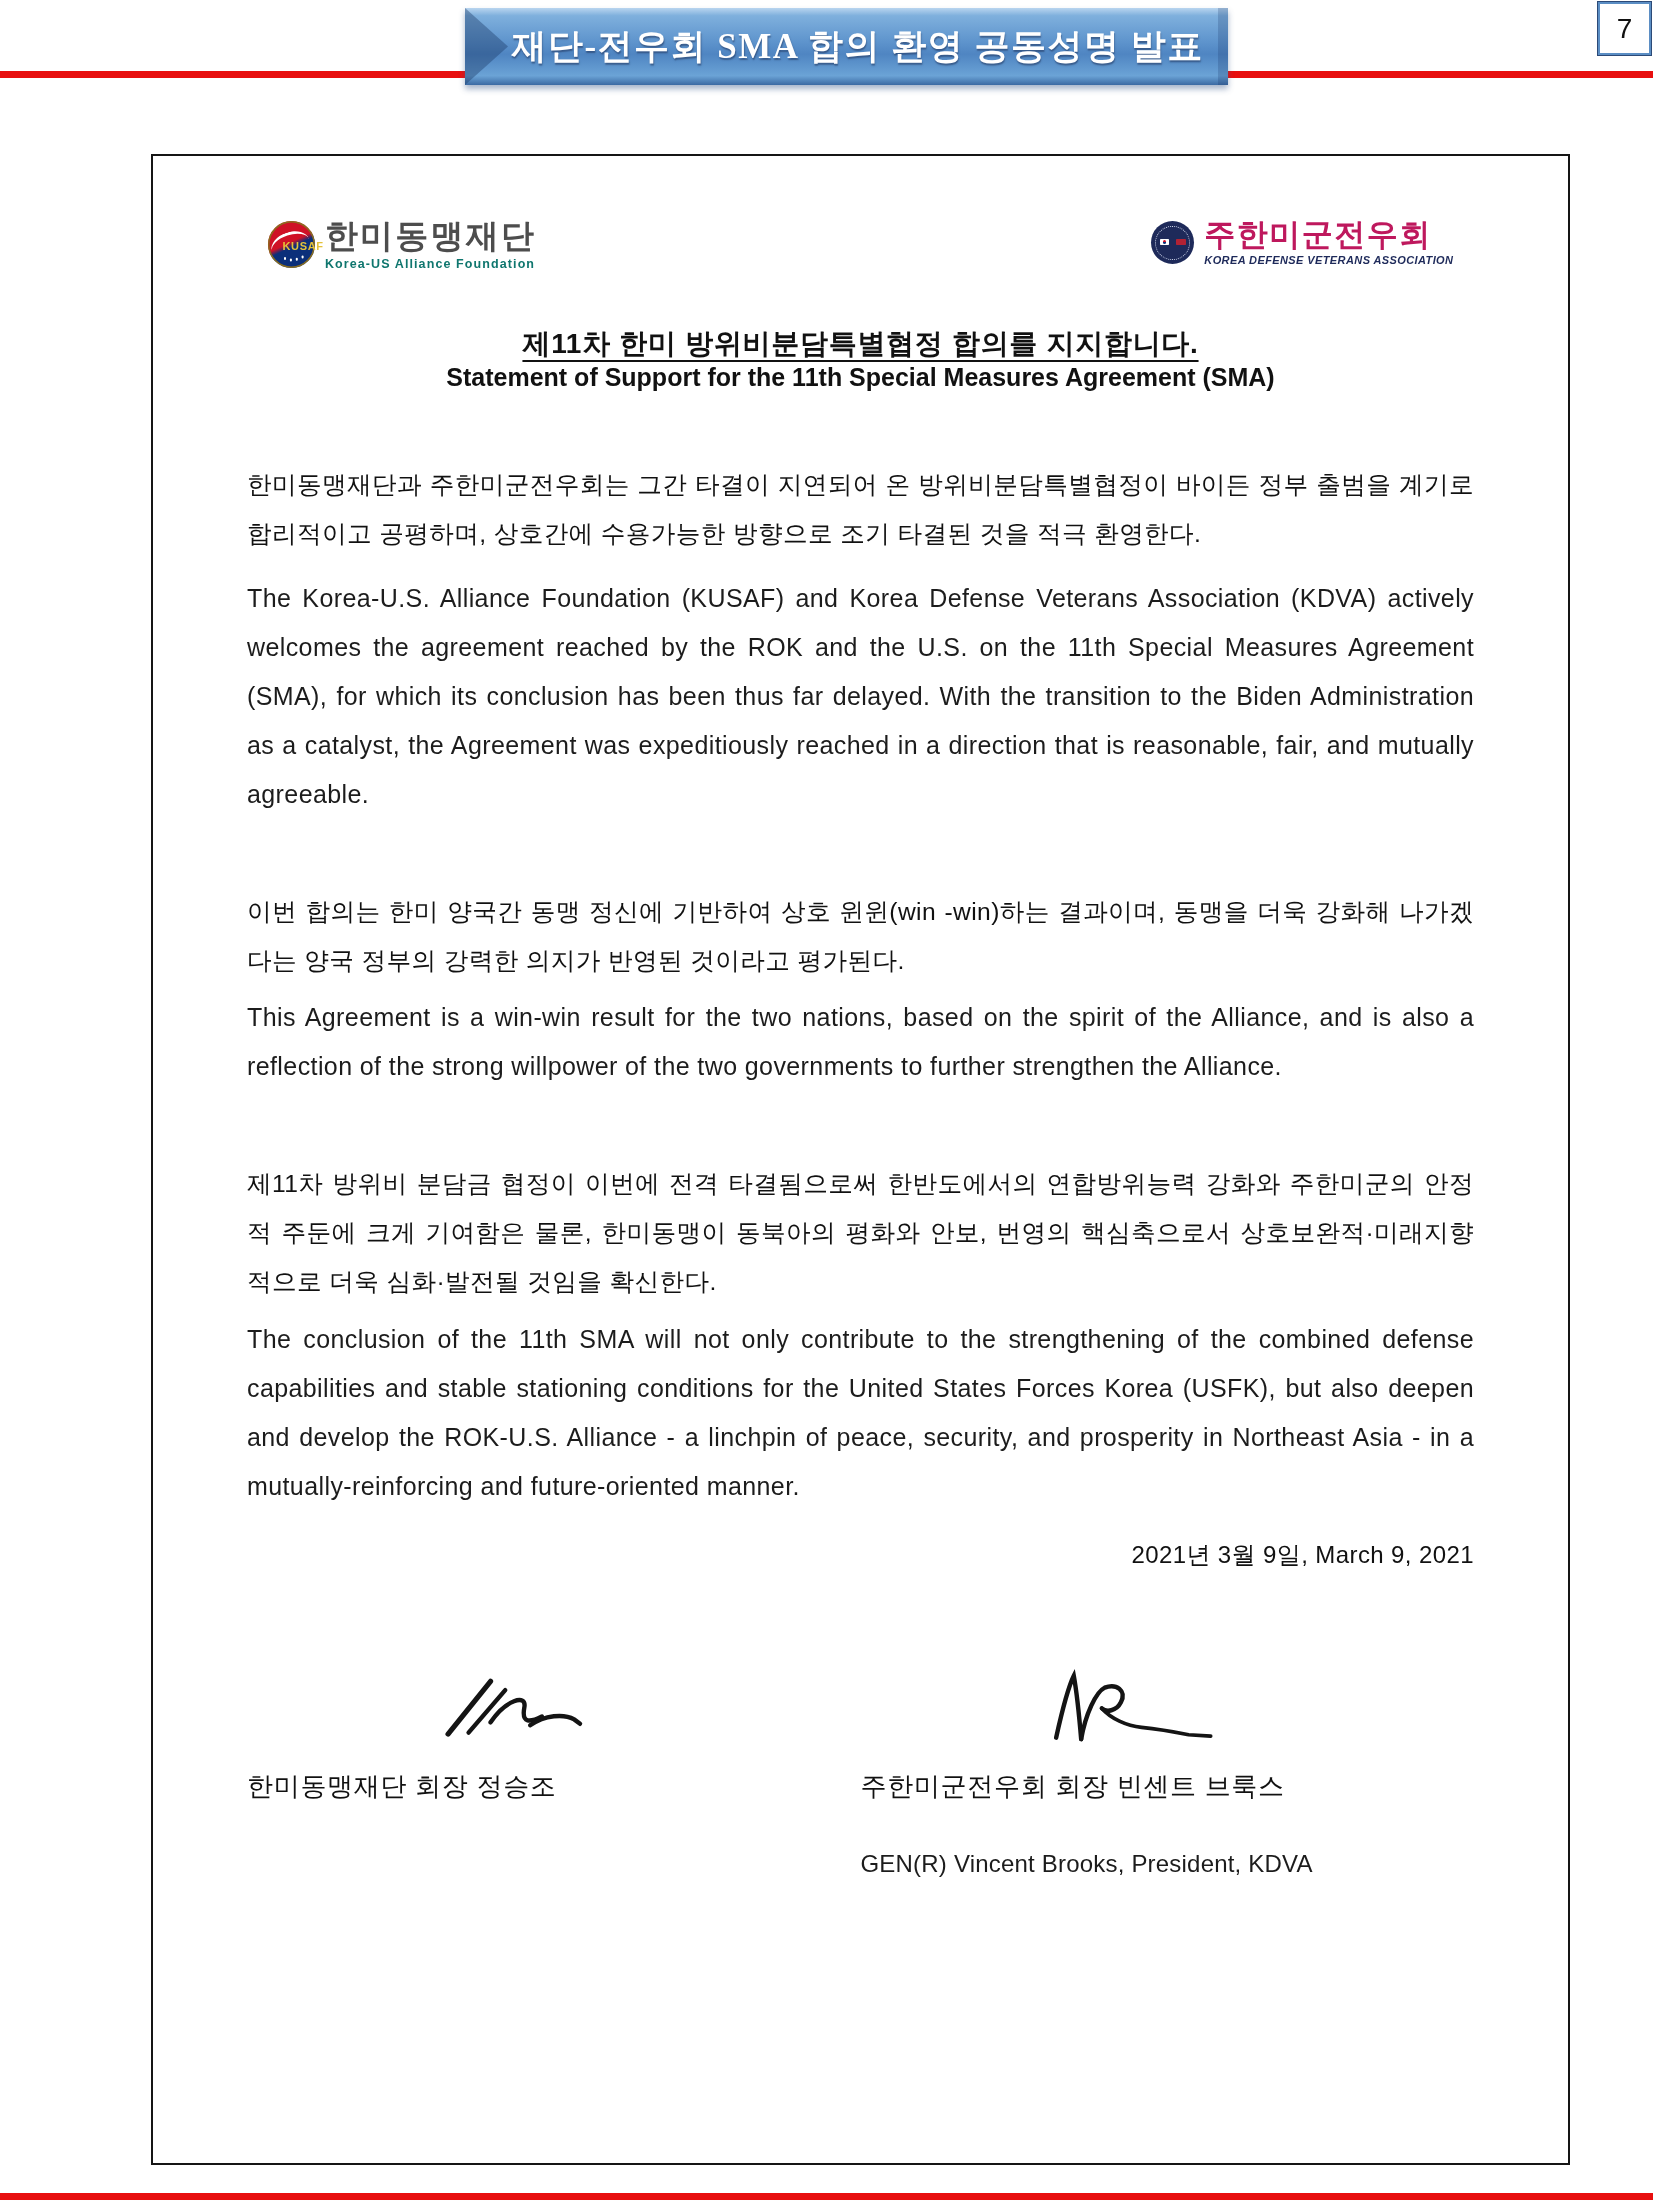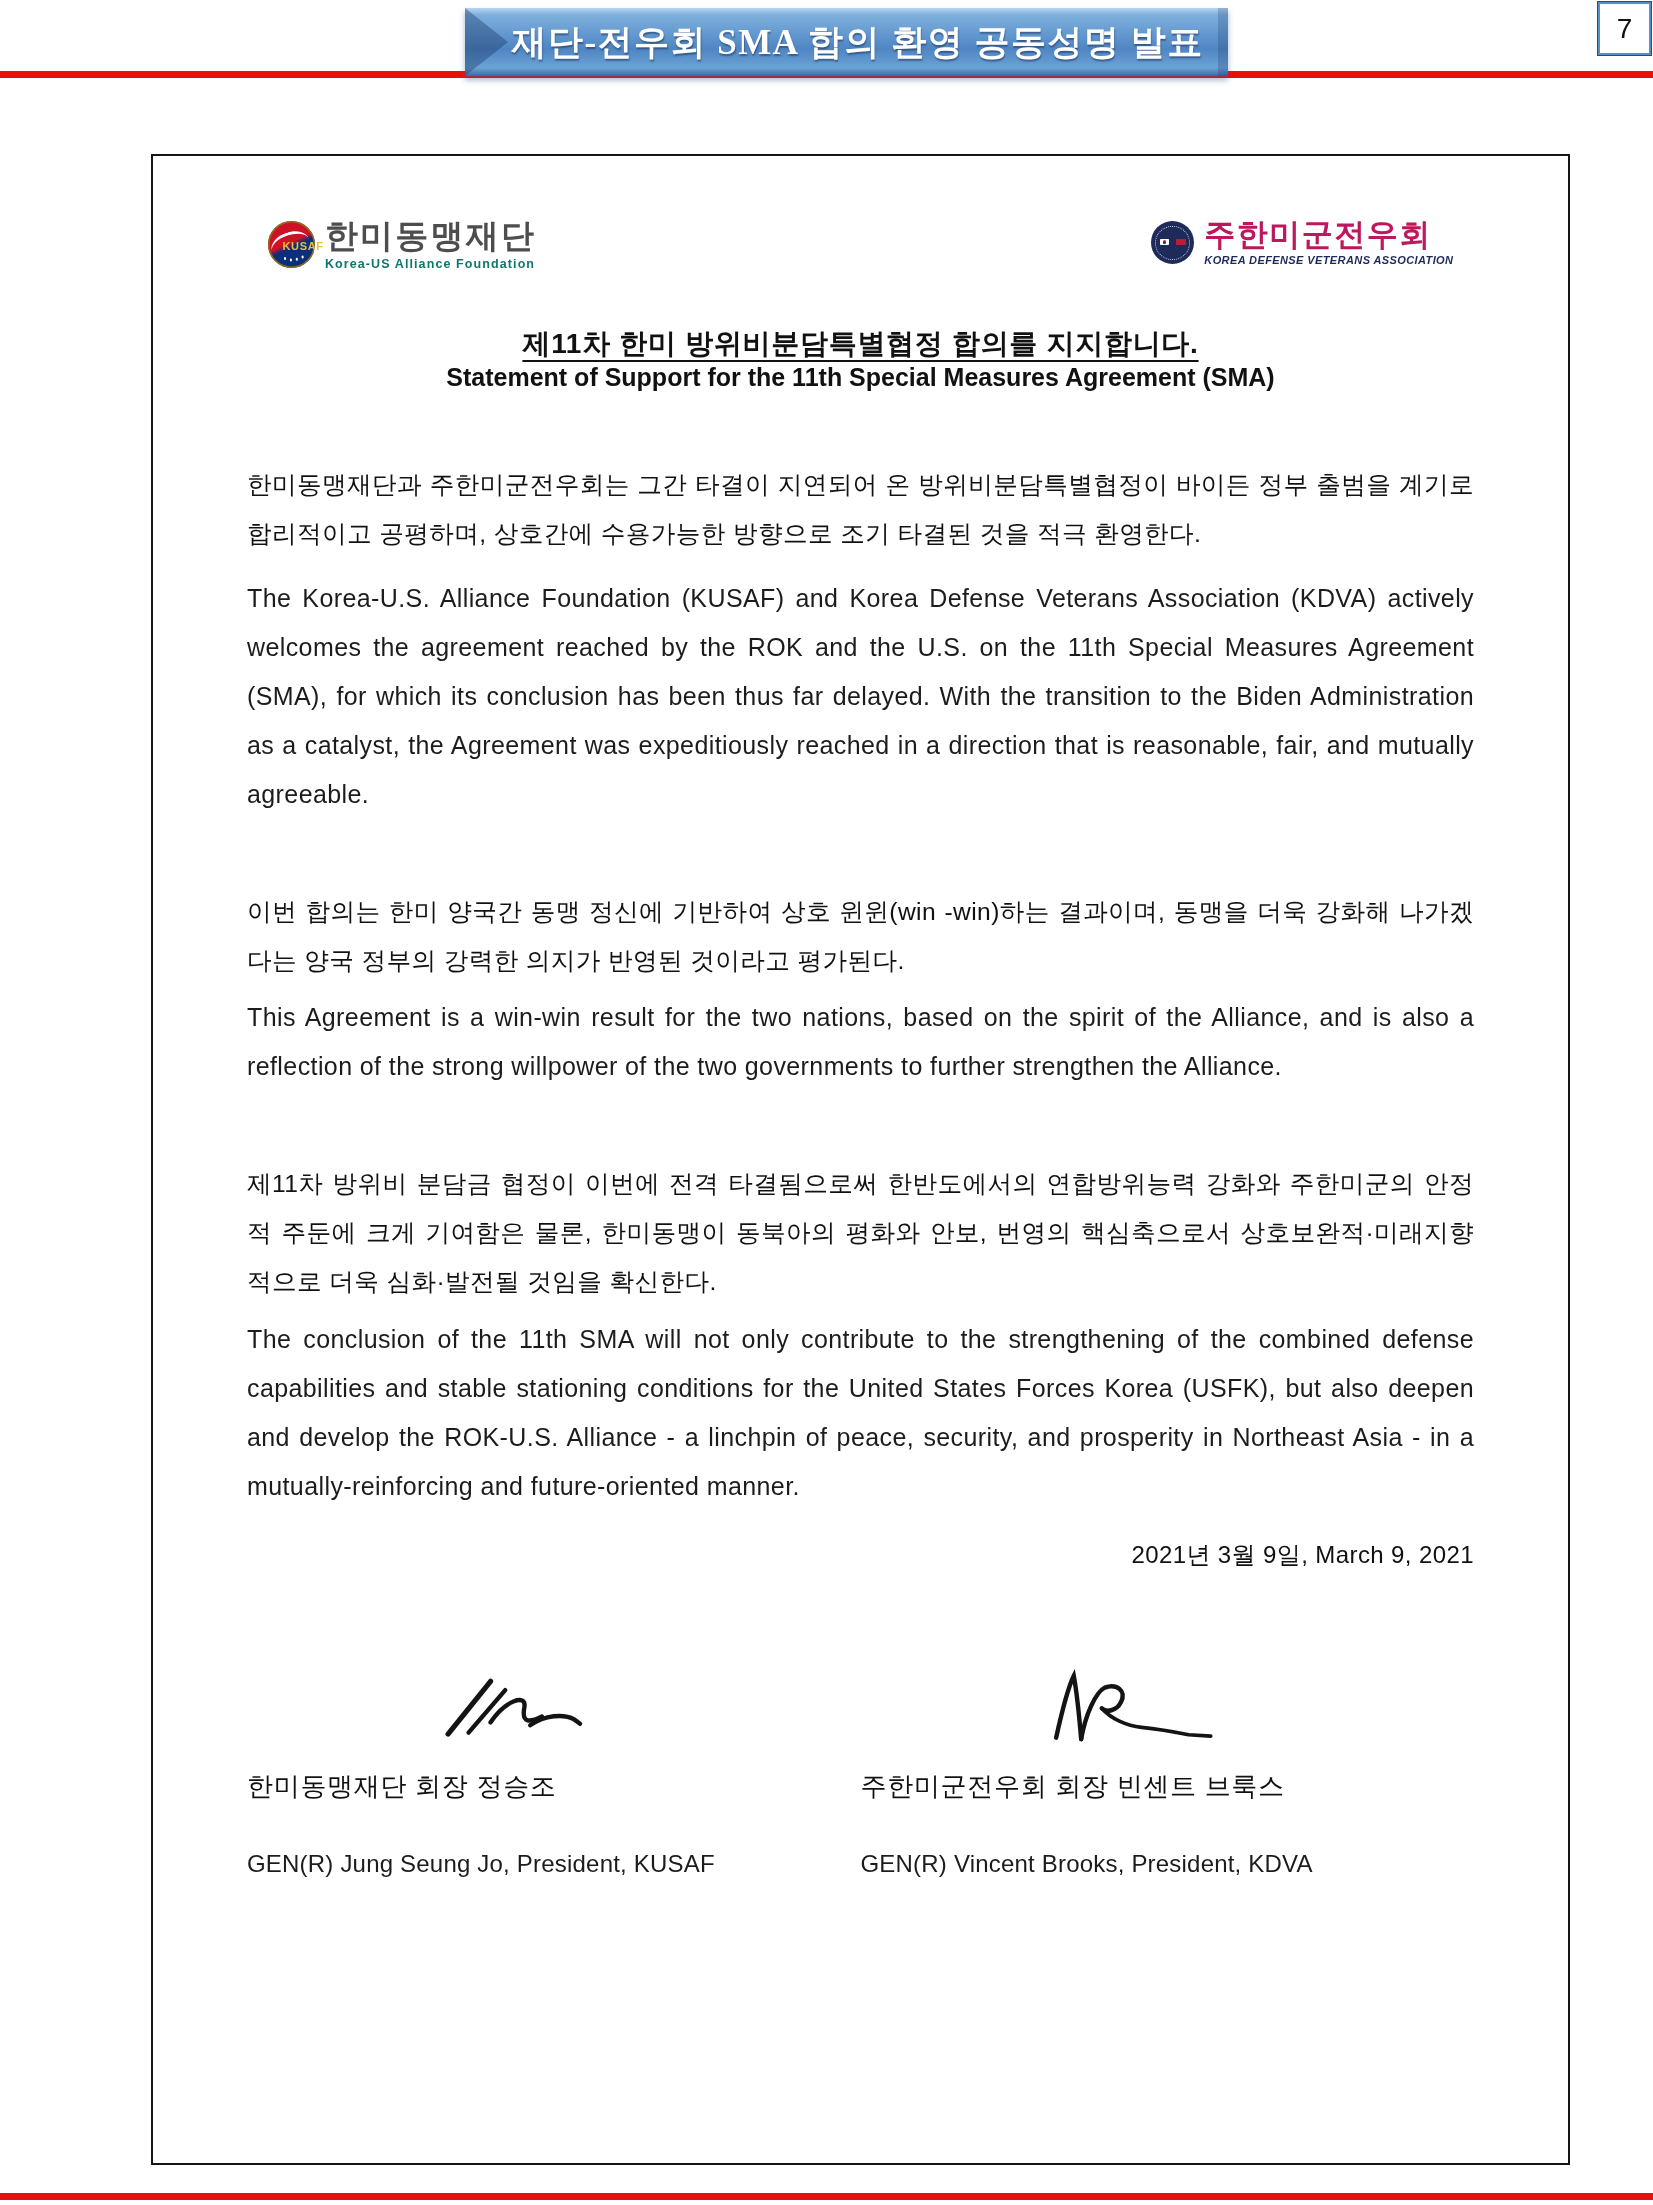--- a/index.html
+++ b/index.html
@@ -7,21 +7,21 @@
     width:1654px;height:2205px;position:relative;background:#ffffff;
     font-family:"Liberation Sans",sans-serif;color:#111;
   }
 
   
   .top-red-line{
     position:absolute;left:0;top:71px;width:1654px;height:7.4px;
     background:#e80f0f;z-index:1;
   }
   .banner{
-    position:absolute;left:465px;top:8px;width:763px;height:68px;z-index:2;
+    position:absolute;left:465px;top:8px;width:763px;height:77px;z-index:2;
     background:linear-gradient(to bottom,#b9d5ef 0%,#7fb0dd 10%,#5d93cc 45%,#4f85c2 60%,#6ba3d6 88%,#3b6aa3 100%);
     box-shadow:0 3.7px 5.9px rgba(60,90,140,.45);
     display:flex;align-items:center;justify-content:center;
   }
   .banner::before{ 
     content:"";position:absolute;left:0;top:0;width:43px;height:100%;
     background:rgba(23,52,98,.38);
     clip-path:polygon(0 0,100% 50%,0 100%);
   }
   .banner::after{ 
@@ -182,21 +182,20 @@
           <svg width="169" height="77" viewBox="0 0 230 105">
             <g stroke="#141414" fill="none" stroke-linecap="round">
               <path d="M38 86 L96 14" stroke-width="7"></path>
               <path d="M66 84 L116 26" stroke-width="6"></path>
               <path d="M96 70 C116 40 146 30 142 50 C138 72 150 70 166 62" stroke-width="6"></path>
               <path d="M150 74 C170 60 196 58 210 66 L218 72" stroke-width="6"></path>
             </g>
           </svg>
         </div>
         <div class="sig-name">한미동맹재단 회장 정승조</div>
-        <div class="sig-title">GEN(R) Jung Seung Jo, President, KUSAF</div>
       </div>
       <div class="sig-col right">
         <div class="sig-img">
           <svg width="184" height="81" viewBox="0 0 250 110">
             <g stroke="#141414" fill="none" stroke-linecap="round">
               <path d="M26 96 C34 60 44 24 50 12 C54 34 58 74 60 98" stroke-width="6"></path>
               <path d="M60 98 C66 64 80 34 92 28 C108 22 122 32 114 48 C108 60 94 62 88 56" stroke-width="6"></path>
               <path d="M88 56 C100 70 122 80 142 82 C162 84 186 88 206 92 L236 94" stroke-width="5"></path>
             </g>
           </svg>

